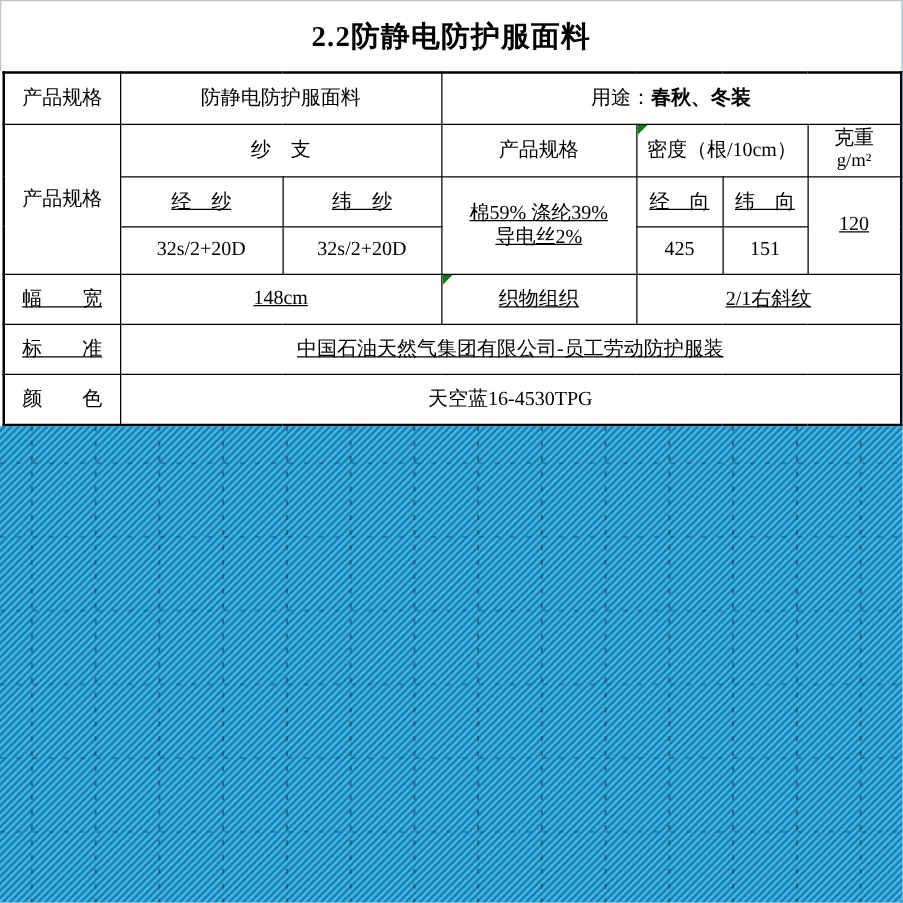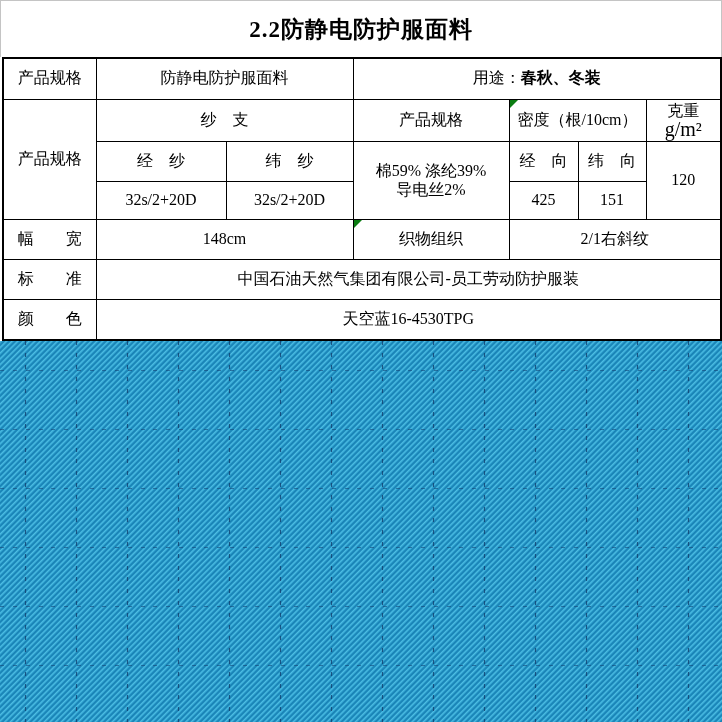--- a/index.html
+++ b/index.html
@@ -21,23 +21,23 @@
     border-collapse:collapse;table-layout:fixed;
     border:2px solid #000;
     font-size:16px;
   }
   table.spec td{
     border:1px solid #000;
     text-align:center;vertical-align:middle;
     padding:0;overflow:hidden;
     position:relative;
   }
-  tr.h41{height:41px;} tr.h42{height:42px;} tr.h40{height:40px;} tr.h38{height:38px;}
+  tr.h41{height:41px;} tr.h42{height:42px;} tr.h40{height:40px;text-decoration:underline;} tr.h38{height:38px;}
   .two-line div{line-height:19px;text-align:center;}
-  .weight-line2{font-size:20px;line-height:15px;}
+  .weight-line2{font-size:15px;line-height:15px;}
   .bold{font-weight:bold;}
   .flag{
     position:absolute;top:0;left:0;width:0;height:0;
     border-top:8px solid #0b7d12;border-right:8px solid transparent;
   }
   .fabric{flex:1 1 auto;line-height:0;}
   .fabric svg{width:722px;height:100%;display:block;}
 </style>
 </head>
 <body>

